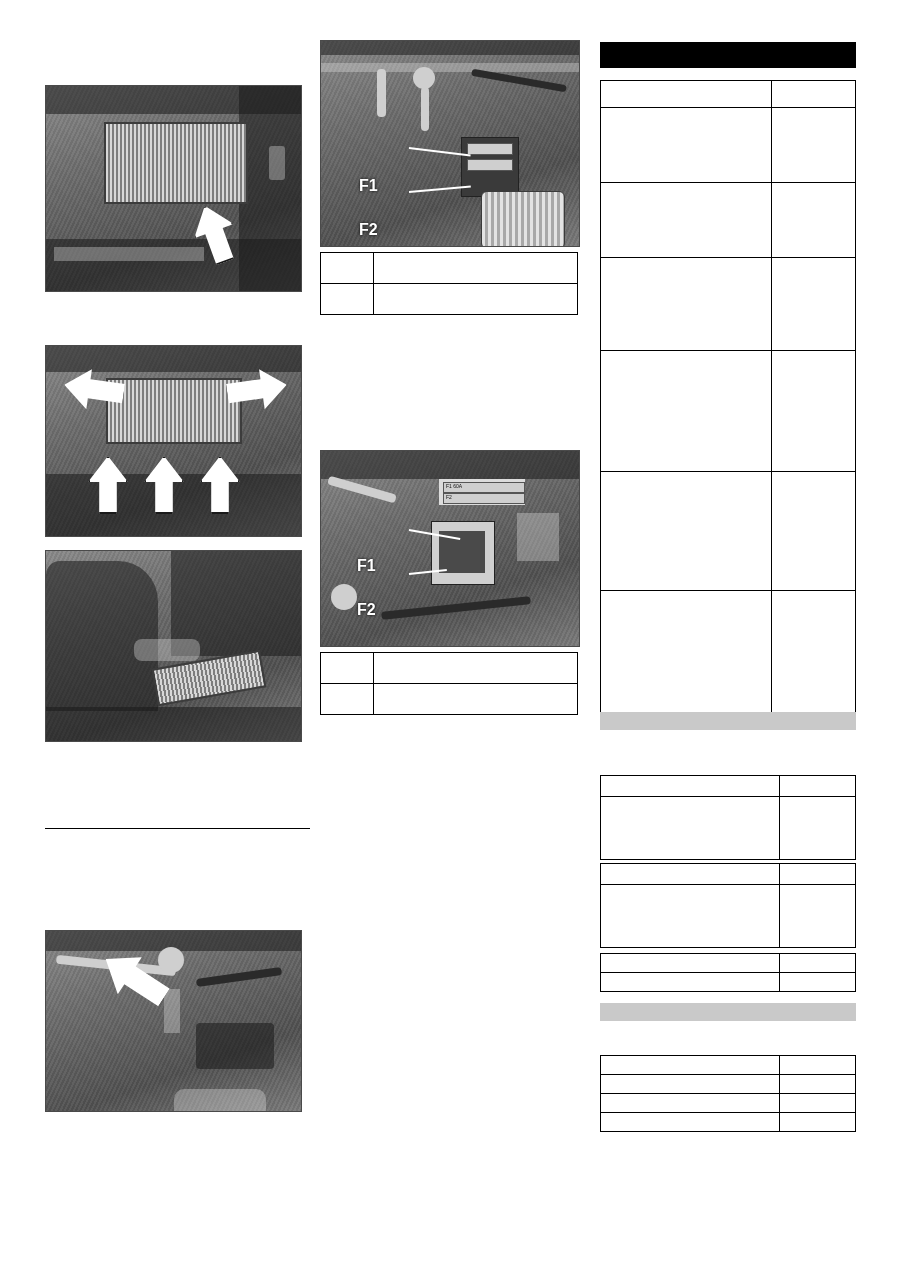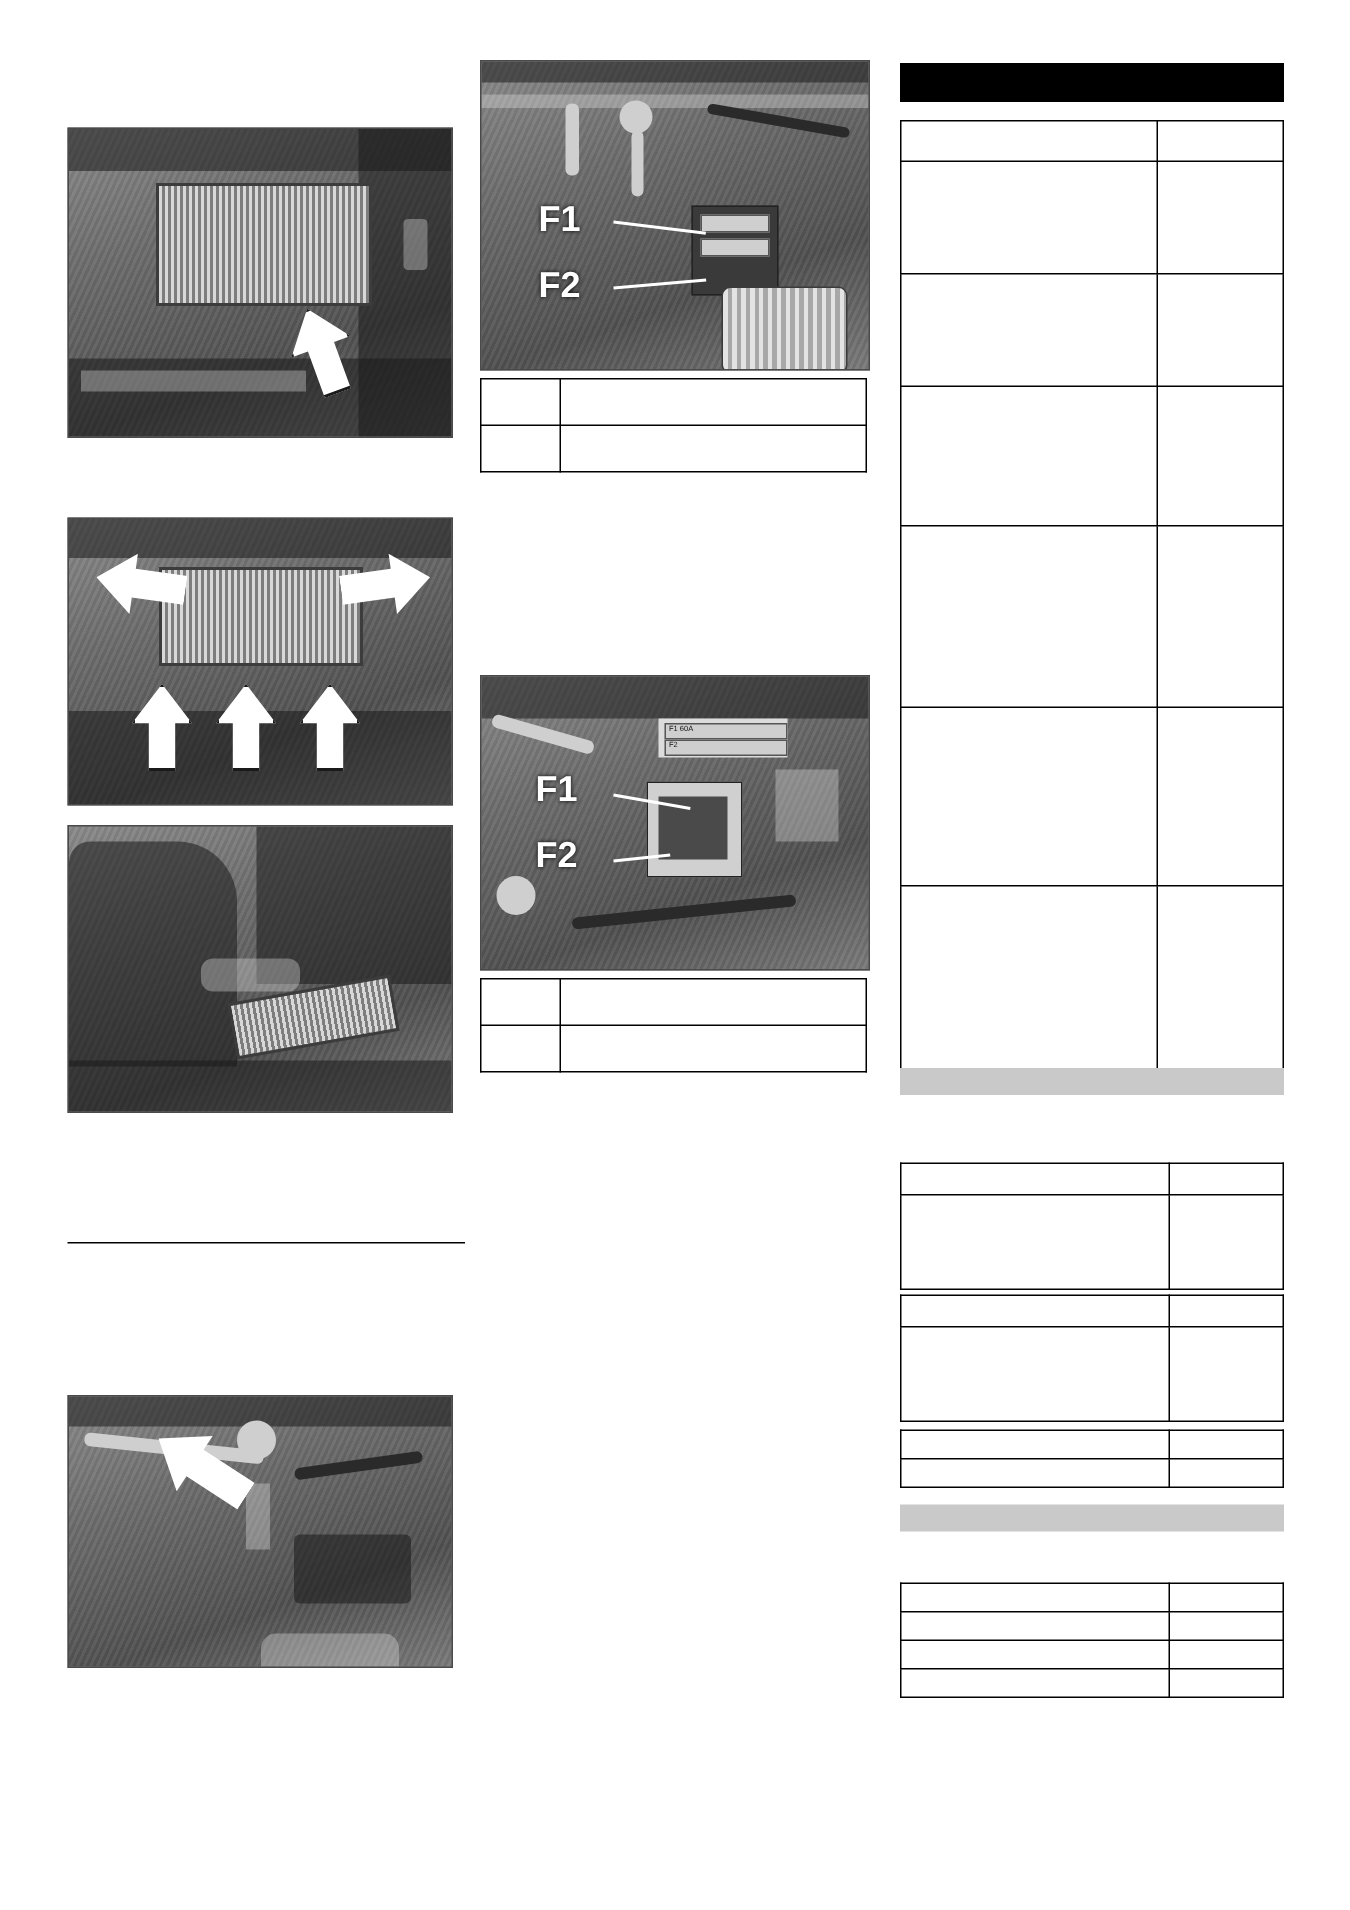--- a/index.html
+++ b/index.html
@@ -96,24 +96,25 @@
   .rule {
     position: absolute;
     background: #000;
     height: 1px;
   }
 
   
   .flabel {
     position: absolute;
     color: #fff;
-    font-size: 24px;
+    font-size: 16px;
     font-weight: bold;
     font-family: "Liberation Sans", sans-serif;
     text-shadow: 0 0 3px #000;
+    margin-top: 44px;
   }
   .leader {
     position: absolute;
     background: #fff;
     height: 2px;
     transform-origin: left center;
   }
   .fusebox {
     position: absolute;
     background: #3a3a3a;

